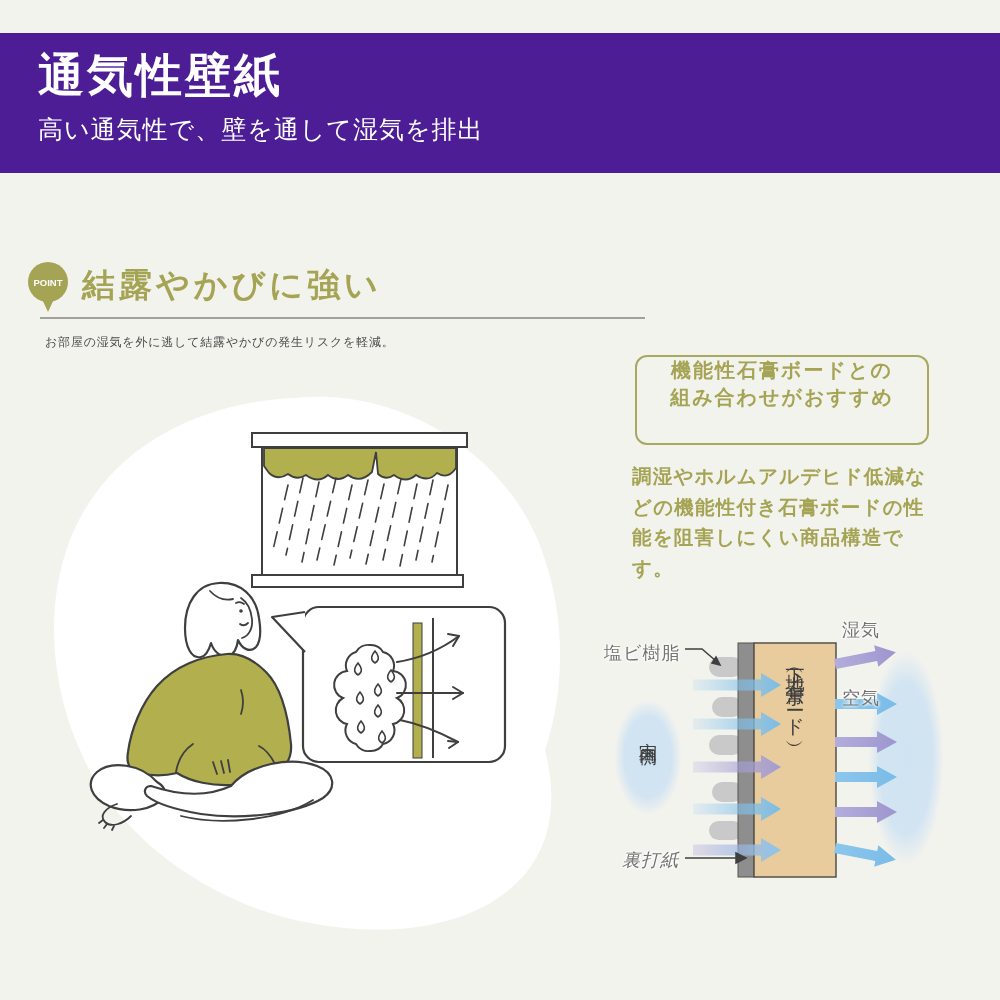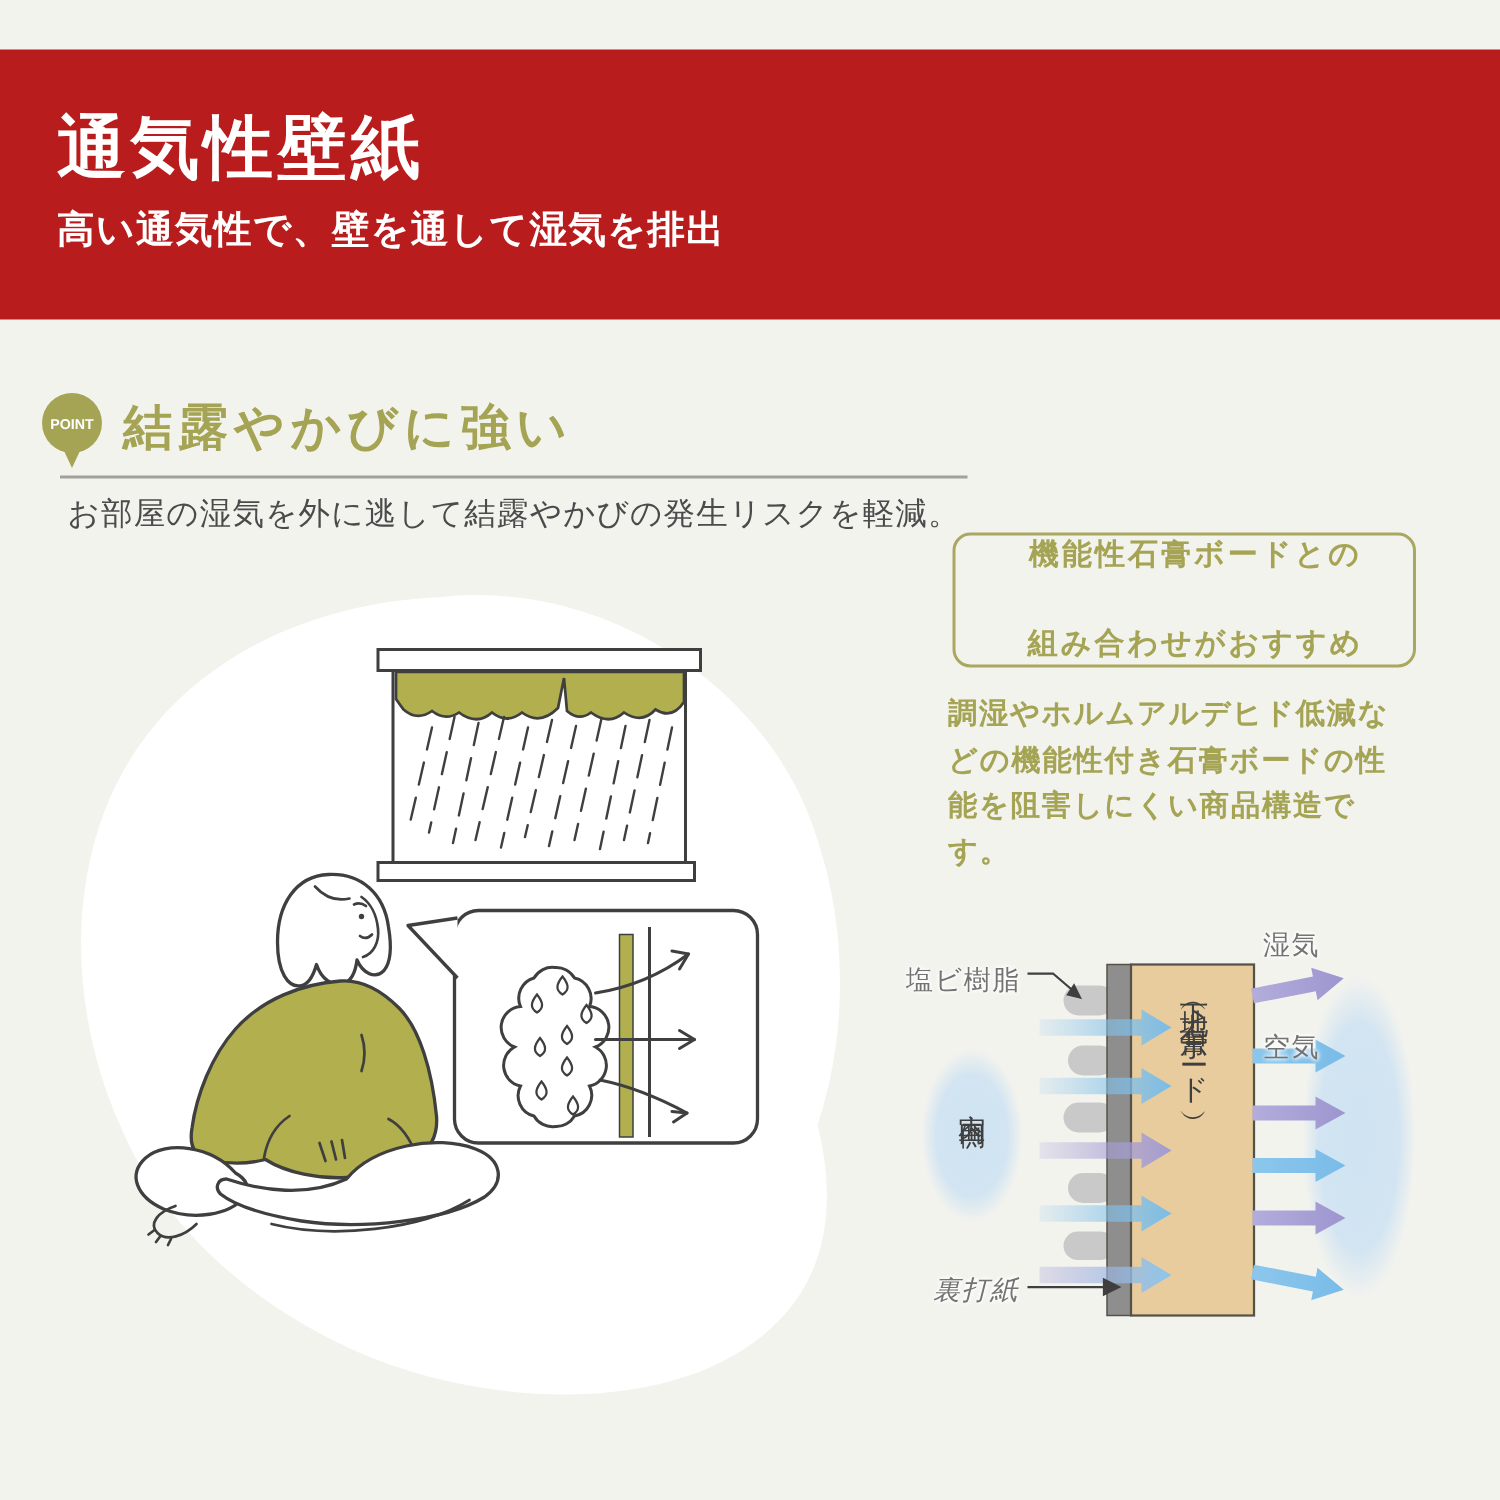--- a/index.html
+++ b/index.html
@@ -4,32 +4,32 @@
 <style>
   html,body{margin:0;padding:0;}
   body{
     width:1000px;height:1000px;position:relative;overflow:hidden;
     background:#f3f3ee;
     font-family:"Liberation Sans","DejaVu Sans",sans-serif;
     color:#4b4b4b;
   }
   .abs{position:absolute;}
   
-  .banner{left:0;top:33px;width:1000px;height:180px;background:#b91c1c;box-sizing:border-box;padding:40px 0 0 38px;}
+  .banner{left:0;top:33px;width:1000px;height:140px;background:#4c1d95;box-sizing:border-box;padding:17px 0 0 38px;}
   .banner-title{color:#fff;font-size:46px;font-weight:bold;letter-spacing:3px;line-height:1.1;}
-  .banner-sub{color:#fff;font-size:25px;font-weight:700;letter-spacing:1px;margin-top:12px;}
+  .banner-sub{color:#fff;font-size:25px;font-weight:400;letter-spacing:1px;margin-top:12px;}
   
   .point-badge{left:28px;top:262px;width:40px;height:52px;}
   .point-heading{left:82px;top:263px;font-size:33px;font-weight:600;color:#a5a454;letter-spacing:4px;}
   .divider{left:40px;top:317px;width:605px;height:2px;background:#a1a199;}
-  .body-text{left:45px;top:332px;font-size:21px;line-height:21px;letter-spacing:0.8px;color:#4b4b4b;}
+  .body-text{left:45px;top:332px;font-size:12px;line-height:21px;letter-spacing:0.8px;color:#4b4b4b;}
   
   .reco-box{left:635px;top:355px;width:290px;height:86px;border:2px solid #a9a860;border-radius:12px;
-    display:flex;flex-direction:column;align-items:center;justify-content:space-between;
-    color:#a5a454;font-size:20px;font-weight:600;letter-spacing:2px;line-height:27px;text-align:center;padding-left:15px;}
+    display:flex;flex-direction:column;align-items:center;justify-content:flex-start;
+    color:#a5a454;font-size:20px;font-weight:600;letter-spacing:2px;line-height:27px;text-align:center;}
   .reco-desc{left:632px;top:461px;width:310px;font-size:19.5px;font-weight:600;line-height:30.5px;
     letter-spacing:1.2px;color:#a5a454;}
   
   .illu{left:45px;top:390px;}
   .diag{left:585px;top:600px;}
   
   .dlabel{font-size:18px;color:#737373;letter-spacing:1px;
     text-shadow:0 0 3px #fff,0 0 3px #fff,0 0 4px #fff;}
   .lbl-vinyl{left:604px;top:641px;}
   .lbl-backing{left:622px;top:848px;font-style:italic;}

